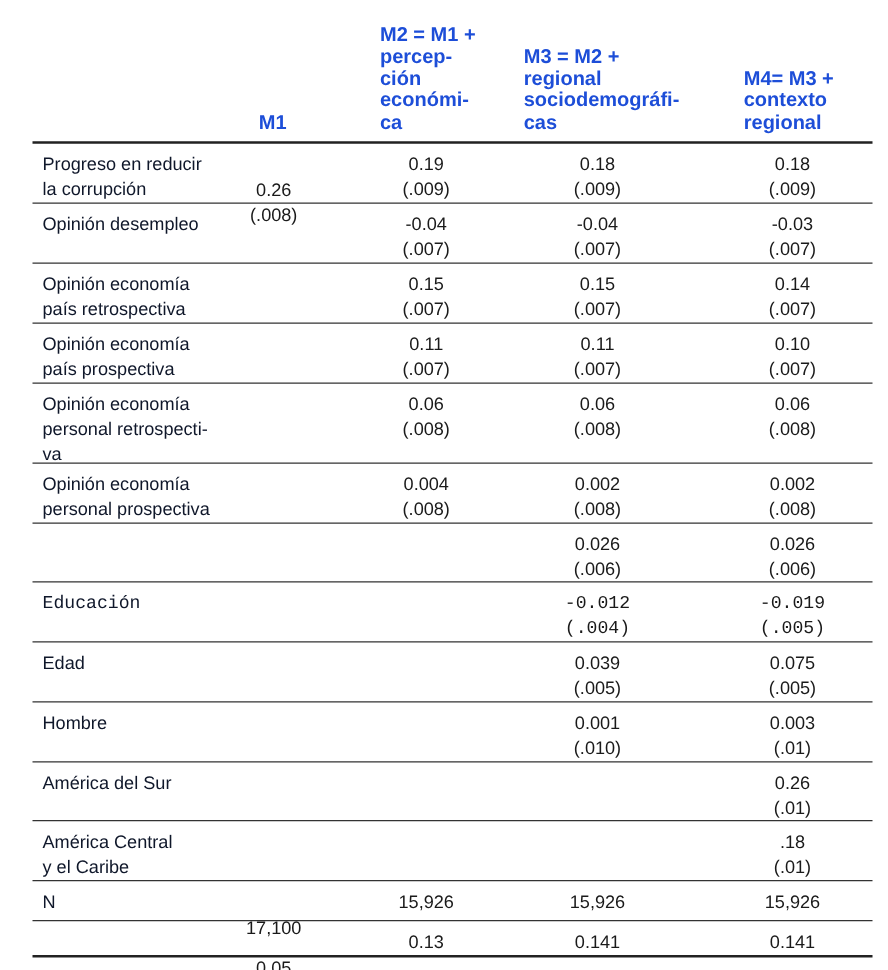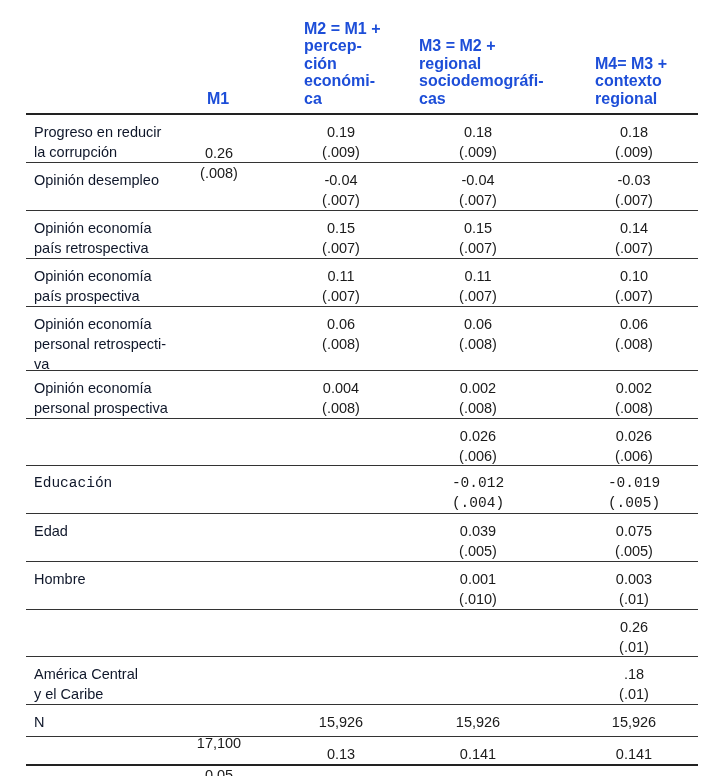--- a/index.html
+++ b/index.html
@@ -136,20 +136,21 @@
       <div class="row" style="height: 48px;">
         <div class="lbl"><span>Hombre</span></div>
         <div class="val c1"></div>
         <div class="val c2"></div>
         <div class="val c3">0.001
 (.010)</div>
         <div class="val c4">0.003
 (.01)</div>
       </div>
       <div class="row" style="height: 47px;">
+        <div class="lbl"><span>América del Sur</span></div>
         <div class="val c1"></div>
         <div class="val c2"></div>
         <div class="val c3"></div>
         <div class="val c4">0.26
 (.01)</div>
       </div>
       <div class="row" style="height: 48px;">
         <div class="lbl"><span>América Central
 y el Caribe</span></div>
         <div class="val c1"></div>

